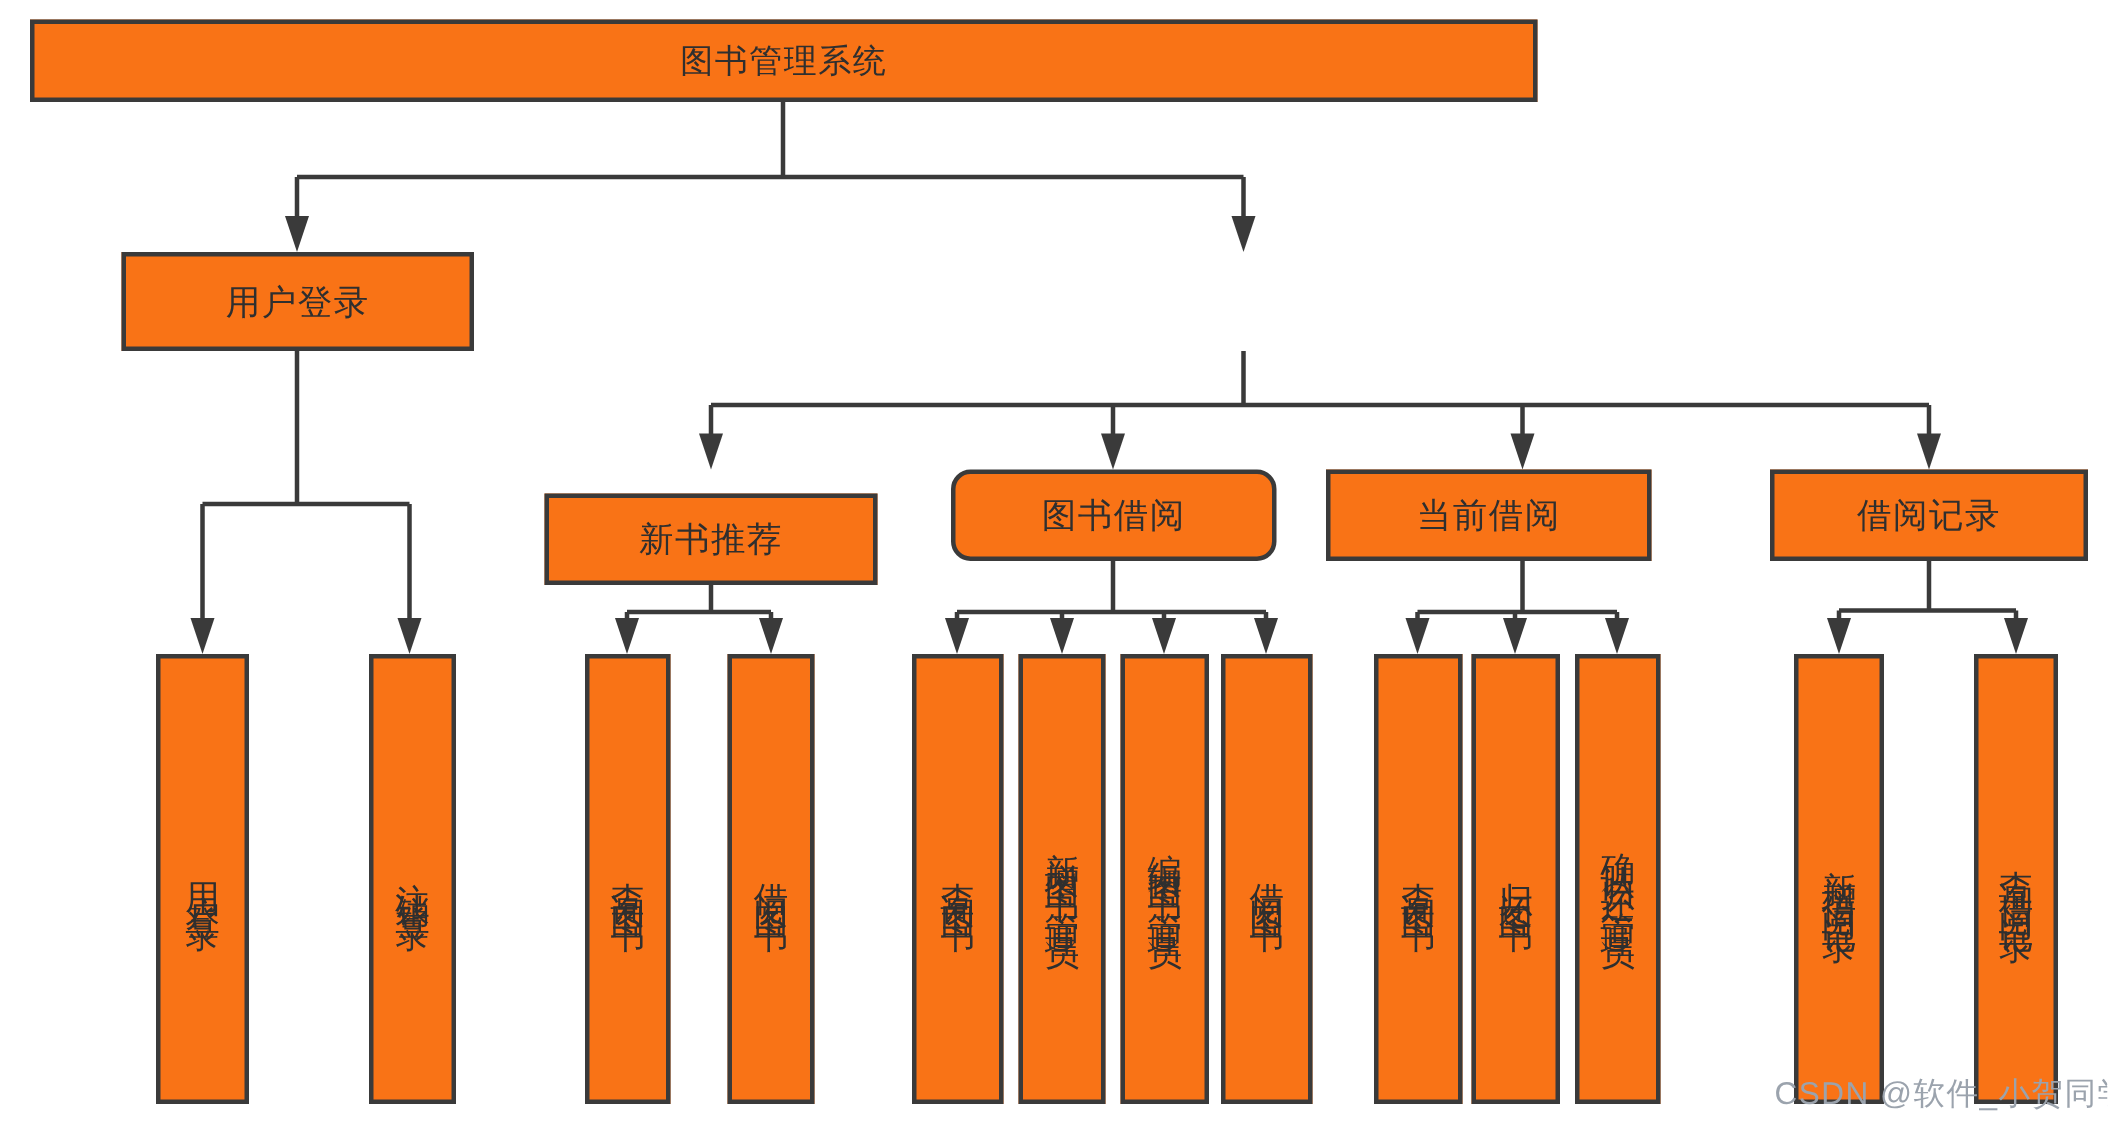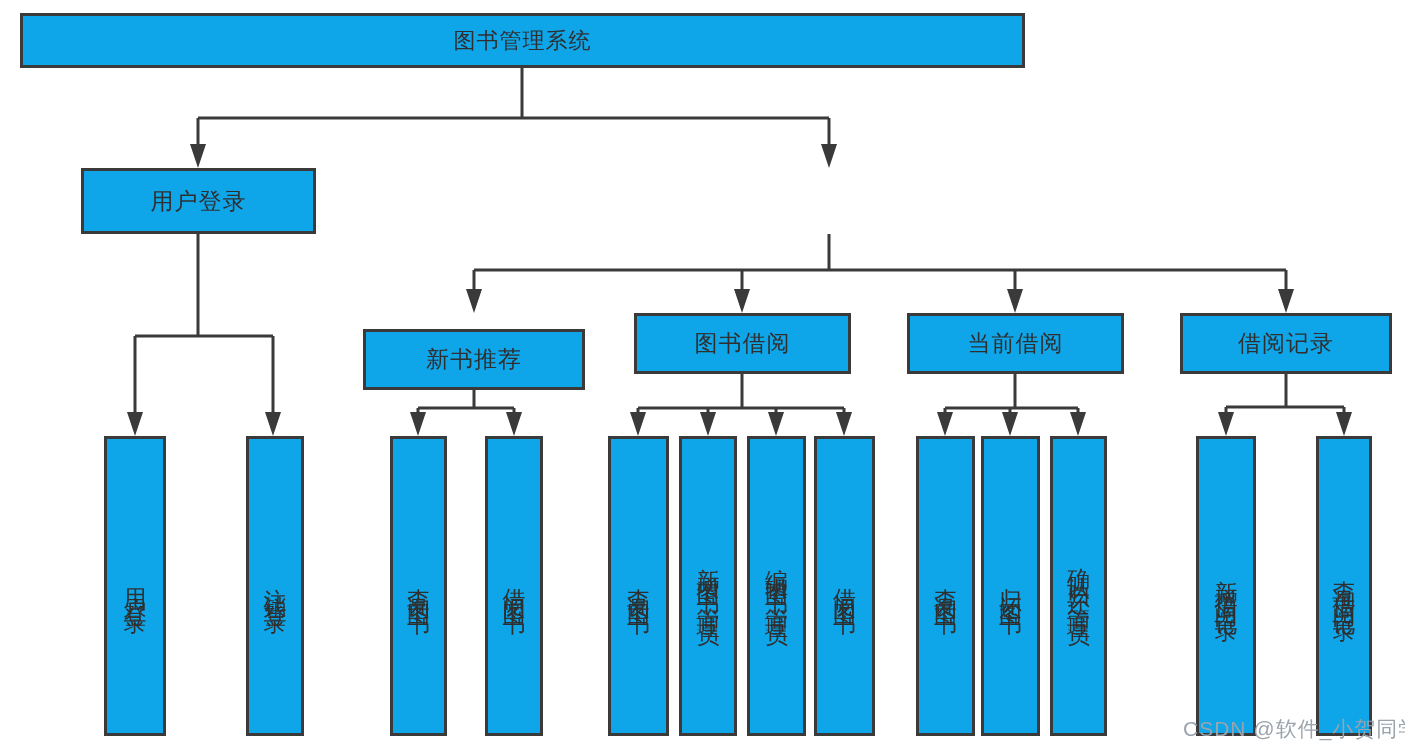--- a/index.html
+++ b/index.html
@@ -12,21 +12,21 @@
     overflow: hidden;
   }
   #connectors {
     position: absolute;
     left: 0; top: 0;
     width: 1405px; height: 747px;
   }
   .node {
     position: absolute;
     box-sizing: border-box;
-    background: #0ea5e9;
+    background: #f97316;
     border: 3px solid #3a3a3a;
     display: flex;
     align-items: center;
     justify-content: center;
     color: #2f2f2f;
     text-align: center;
   }
   .h-node { font-size: 23px; letter-spacing: 1px; }
   .root-node { font-size: 22px; }
   .v-node {
@@ -96,22 +96,22 @@
       <polygon points="1218,412 1234,412 1226,436"></polygon>
       <polygon points="1336,412 1352,412 1344,436"></polygon>
     </g>
   </svg>
 
   <div class="node h-node root-node" style="left:20px; top:13px; width:1005px; height:55px;">图书管理系统</div>
 
   <div class="node h-node" style="left:81px; top:168px; width:235px; height:66px;">用户登录</div>
 
   <div class="node h-node" style="left:363px; top:313px; width:222px; height:61px;margin-top:16px;">新书推荐</div>
-  <div class="node h-node" style="left:634px; top:313px; width:217px; height:61px;">图书借阅</div>
-  <div class="node h-node" style="left:907px; top:313px; width:217px; height:61px;">当前借阅</div>
+  <div class="node h-node" style="left:634px; top:313px; width:217px; height:61px;border-radius:13px;">图书借阅</div>
+  <div class="node h-node" style="left:884px; top:313px; width:217px; height:61px;">当前借阅</div>
   <div class="node h-node" style="left:1180px; top:313px; width:212px; height:61px;">借阅记录</div>
 
   <div class="node v-node" style="left:104px; top:436px; width:62px; height:300px;">用户登录</div>
   <div class="node v-node" style="left:246px; top:436px; width:58px; height:300px;">注销登录</div>
 
   <div class="node v-node" style="left:390px; top:436px; width:57px; height:300px;">查询图书</div>
   <div class="node v-node" style="left:485px; top:436px; width:58px; height:300px;">借阅图书</div>
 
   <div class="node v-node" style="left:608px; top:436px; width:61px; height:300px;">查询图书</div>
   <div class="node v-node" style="left:679px; top:436px; width:58px; height:300px;">新增图书（管理员）</div>

